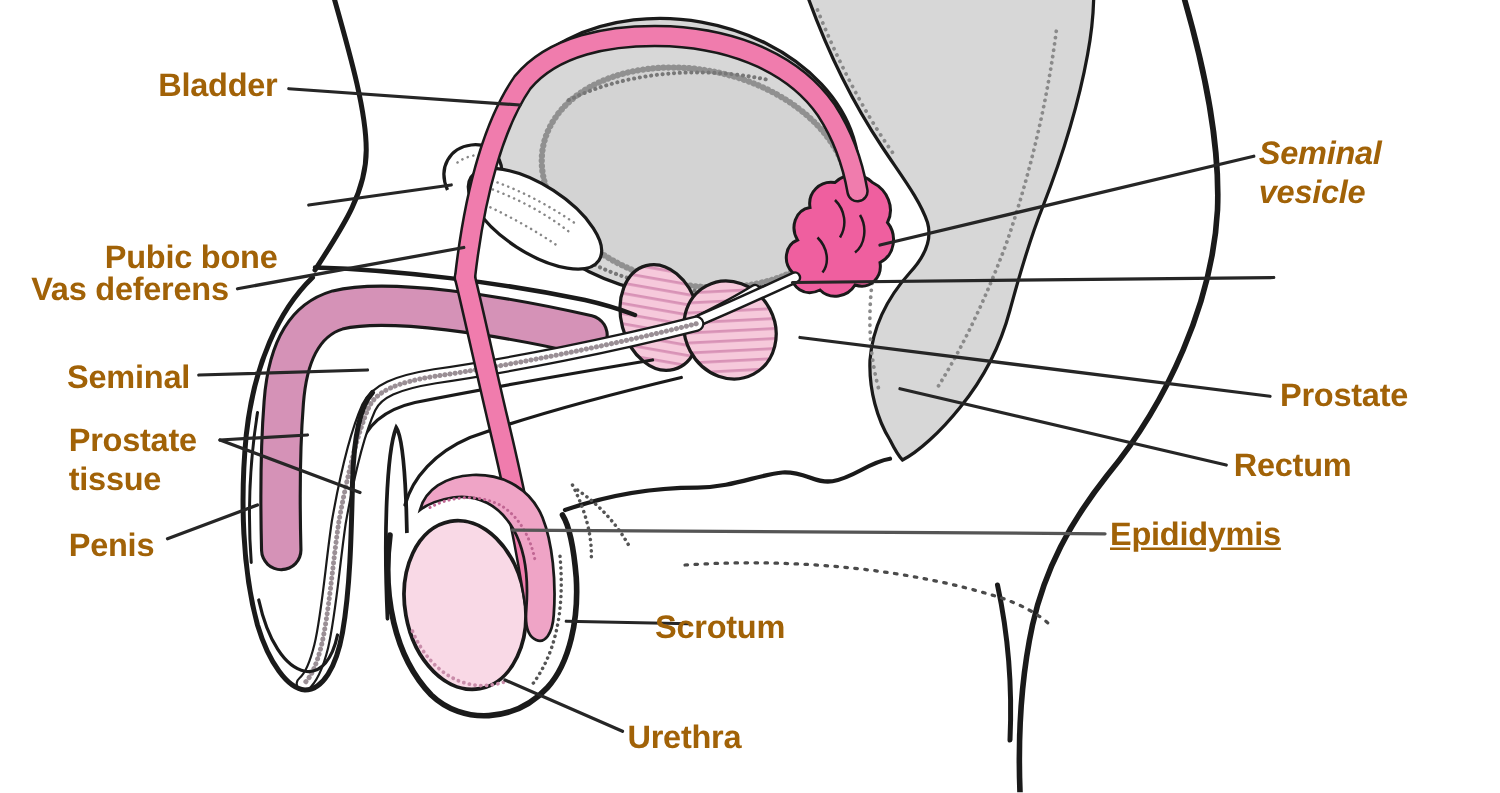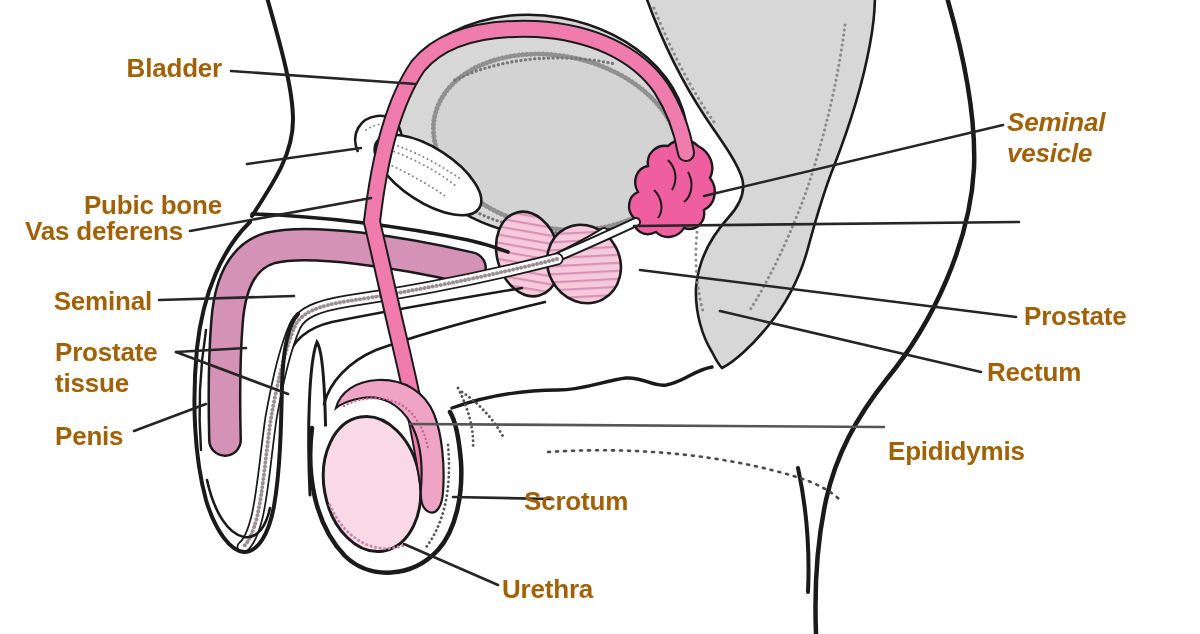--- a/index.html
+++ b/index.html
@@ -130,16 +130,16 @@
   <div class="label r" style="right:978px;top:150px;margin-top:40px;">Pubic bone</div>
   <div class="label r" style="right:1017px;top:216px;">Vas deferens</div>
   <div class="label r" style="right:1048px;top:286px;">Seminal</div>
   <div class="label" style="left:55px;top:337px;">Prostate
 tissue</div>
   <div class="label" style="left:55px;top:421px;">Penis</div>
   <div class="label" style="left:1007px;top:107px;font-style:italic;">Seminal
 vesicle</div>
   <div class="label" style="left:1024px;top:301px;">Prostate</div>
   <div class="label" style="left:987px;top:357px;">Rectum</div>
-  <div class="label" style="left:888px;top:436px;">Epididymis</div>
+  <div class="label" style="left:888px;top:412px;text-decoration:underline;">Epididymis</div>
   <div class="label" style="left:524px;top:486px;">Scrotum</div>
   <div class="label" style="left:502px;top:574px;">Urethra</div>
 </div>
 
 </body></html>

